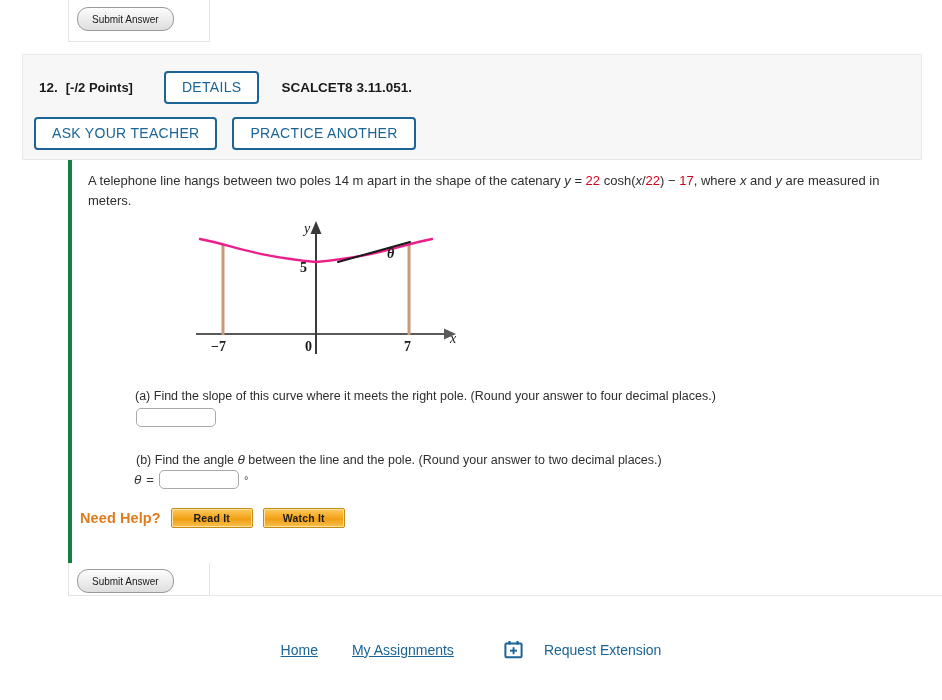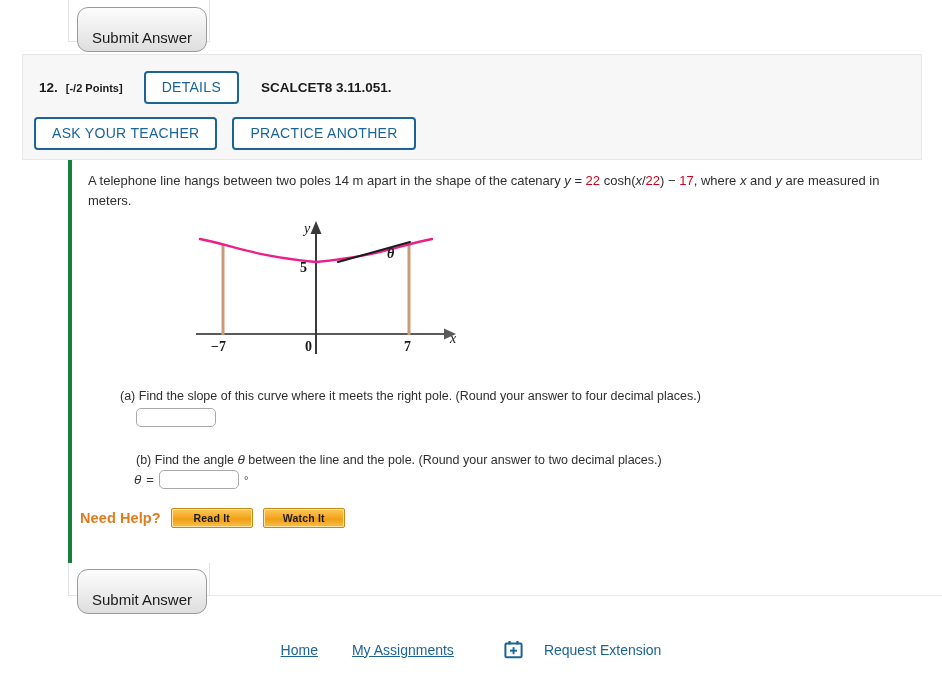--- a/index.html
+++ b/index.html
@@ -24,26 +24,26 @@
     top: -14px;
     width: 142px;
     height: 56px;
     background: #ffffff;
     border: 1px solid #e3e3e3;
     border-top: none;
     box-sizing: border-box;
   }
   .btn-submit {
     font-family: "Liberation Sans", sans-serif;
-    font-size: 15px;
+    font-size: 10px;
     color: #1a1a1a;
     background: linear-gradient(to bottom, #fdfdfd 0%, #ececec 55%, #dedede 100%);
     border: 1px solid #9a9a9a;
     border-radius: 11px;
-    padding: 21px 14px 4px 14px;
+    padding: 6px 14px 4px 14px;
     cursor: pointer;
     white-space: nowrap;
     line-height: 1.2;
   }
   .top-submit-strip .btn-submit {
     position: absolute;
     left: 8px;
     top: 21px;
   }
 
@@ -68,23 +68,23 @@
     gap: 0px;
   }
   .q-num {
     font-weight: bold;
     font-size: 13.5px;
     color: #1a1a1a;
     margin-right: 8px;
   }
   .q-points {
     font-weight: bold;
-    font-size: 11px;
-    color: #1a1a1a;
-    margin-right: 21px;
+    font-size: 13px;
+    color: #1a1a1a;
+    margin-right: 31px;
   }
   .pill-btn {
     font-family: "Liberation Sans", sans-serif;
     font-size: 14px;
     color: #1a6496;
     background: #ffffff;
     border: 2px solid #1a6496;
     border-radius: 4px;
     padding: 7px 16px 8px 16px;
     cursor: pointer;
@@ -144,21 +144,21 @@
   }
   .fig-svg { display:block; }
 
   
   .part {
     position: absolute;
     font-size: 12.5px;
     color: #2e2e2e;
     line-height: 18px;
   }
-  .part-a { left: 48px; top: 227px; text-align: right; }
+  .part-a { left: 63px; top: 227px; text-align: right; }
   .part-b { left: 64px; top: 291px; }
 
   .ans-input {
     font-family: "Liberation Sans", sans-serif;
     font-size: 13px;
     width: 80px;
     height: 19px;
     border: 1px solid #a9a9a9;
     border-radius: 5px;
     background: #ffffff;

